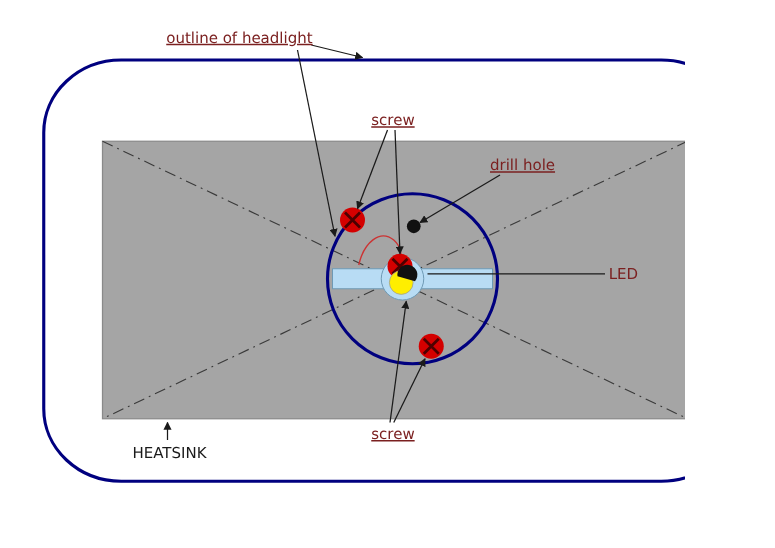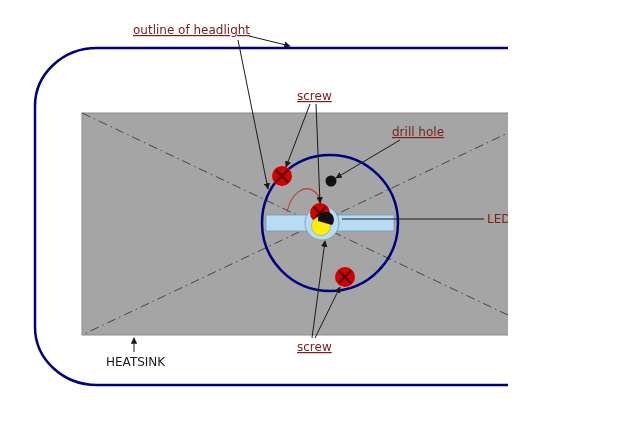--- a/index.html
+++ b/index.html
@@ -1,18 +1,18 @@
 <!DOCTYPE html>
 <html><head>
 <meta charset="utf-8">
 <style>
   html,body{margin:0;padding:0;background:#ffffff;}
   .stage{
     position:relative;
-    width:508px;height:438px;
+    width:548px;height:438px;
     background:#ffffff;
     overflow:hidden;
     font-family:"DejaVu Sans","Liberation Sans",sans-serif;
   }
   svg{position:absolute;left:0;top:0;}
   text{
     font-family:"DejaVu Sans","Liberation Sans",sans-serif;
     font-size:12px;
   }
   .lbl-u{text-decoration:underline;}

